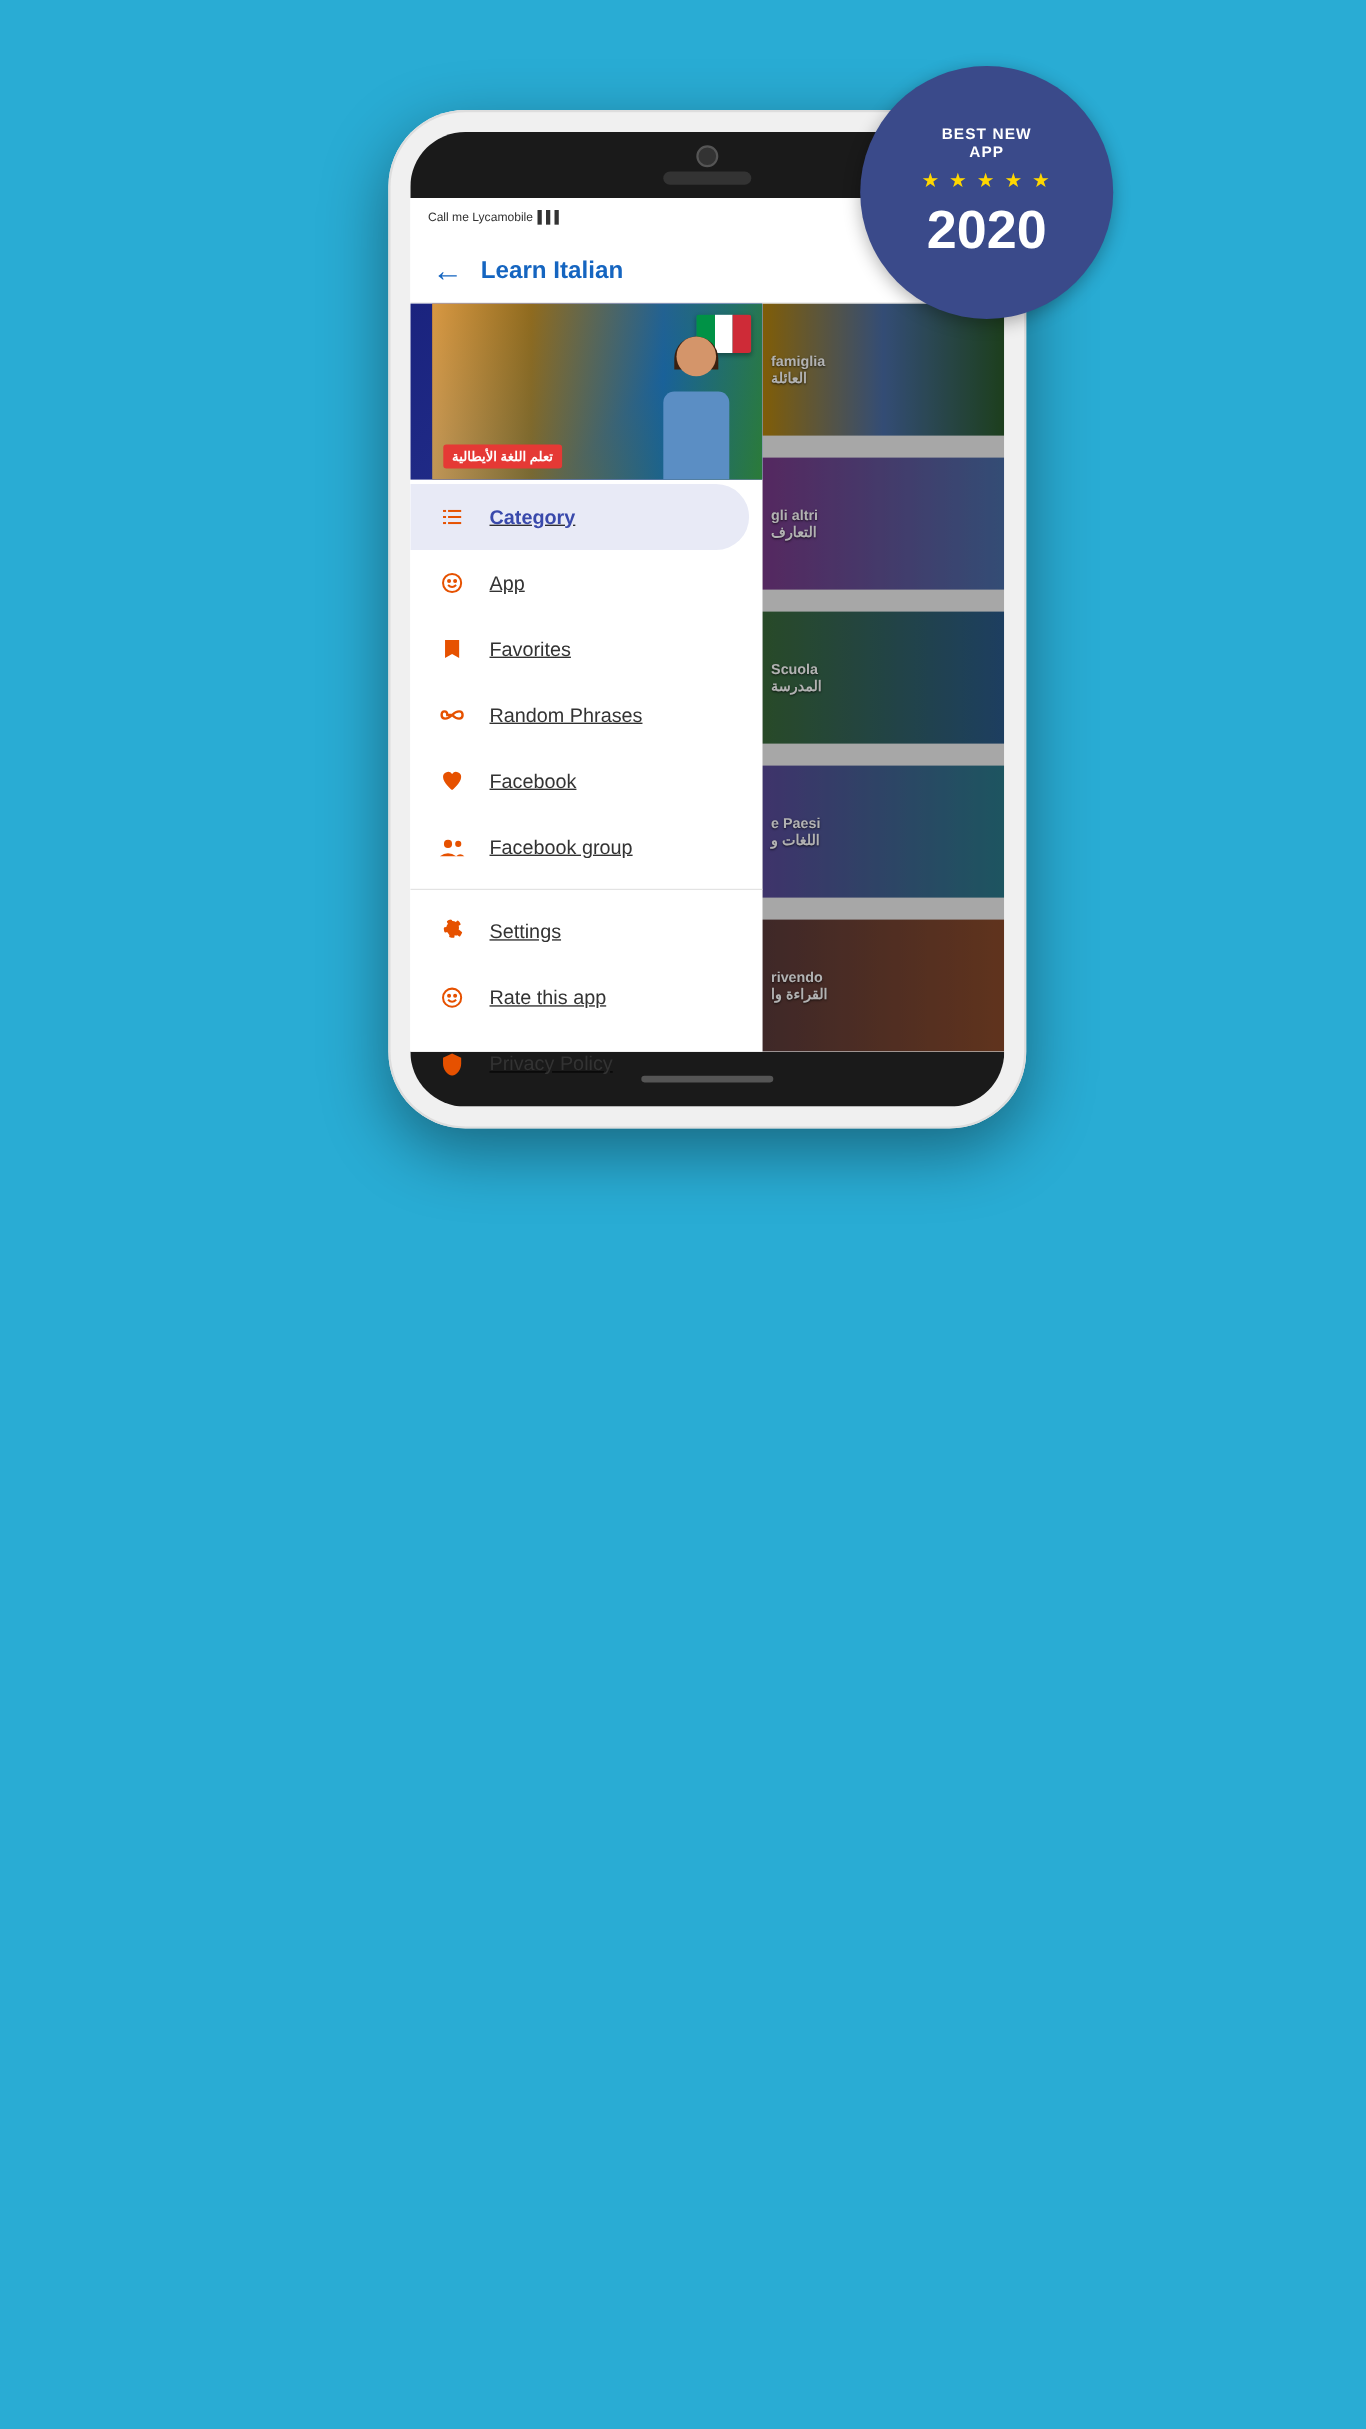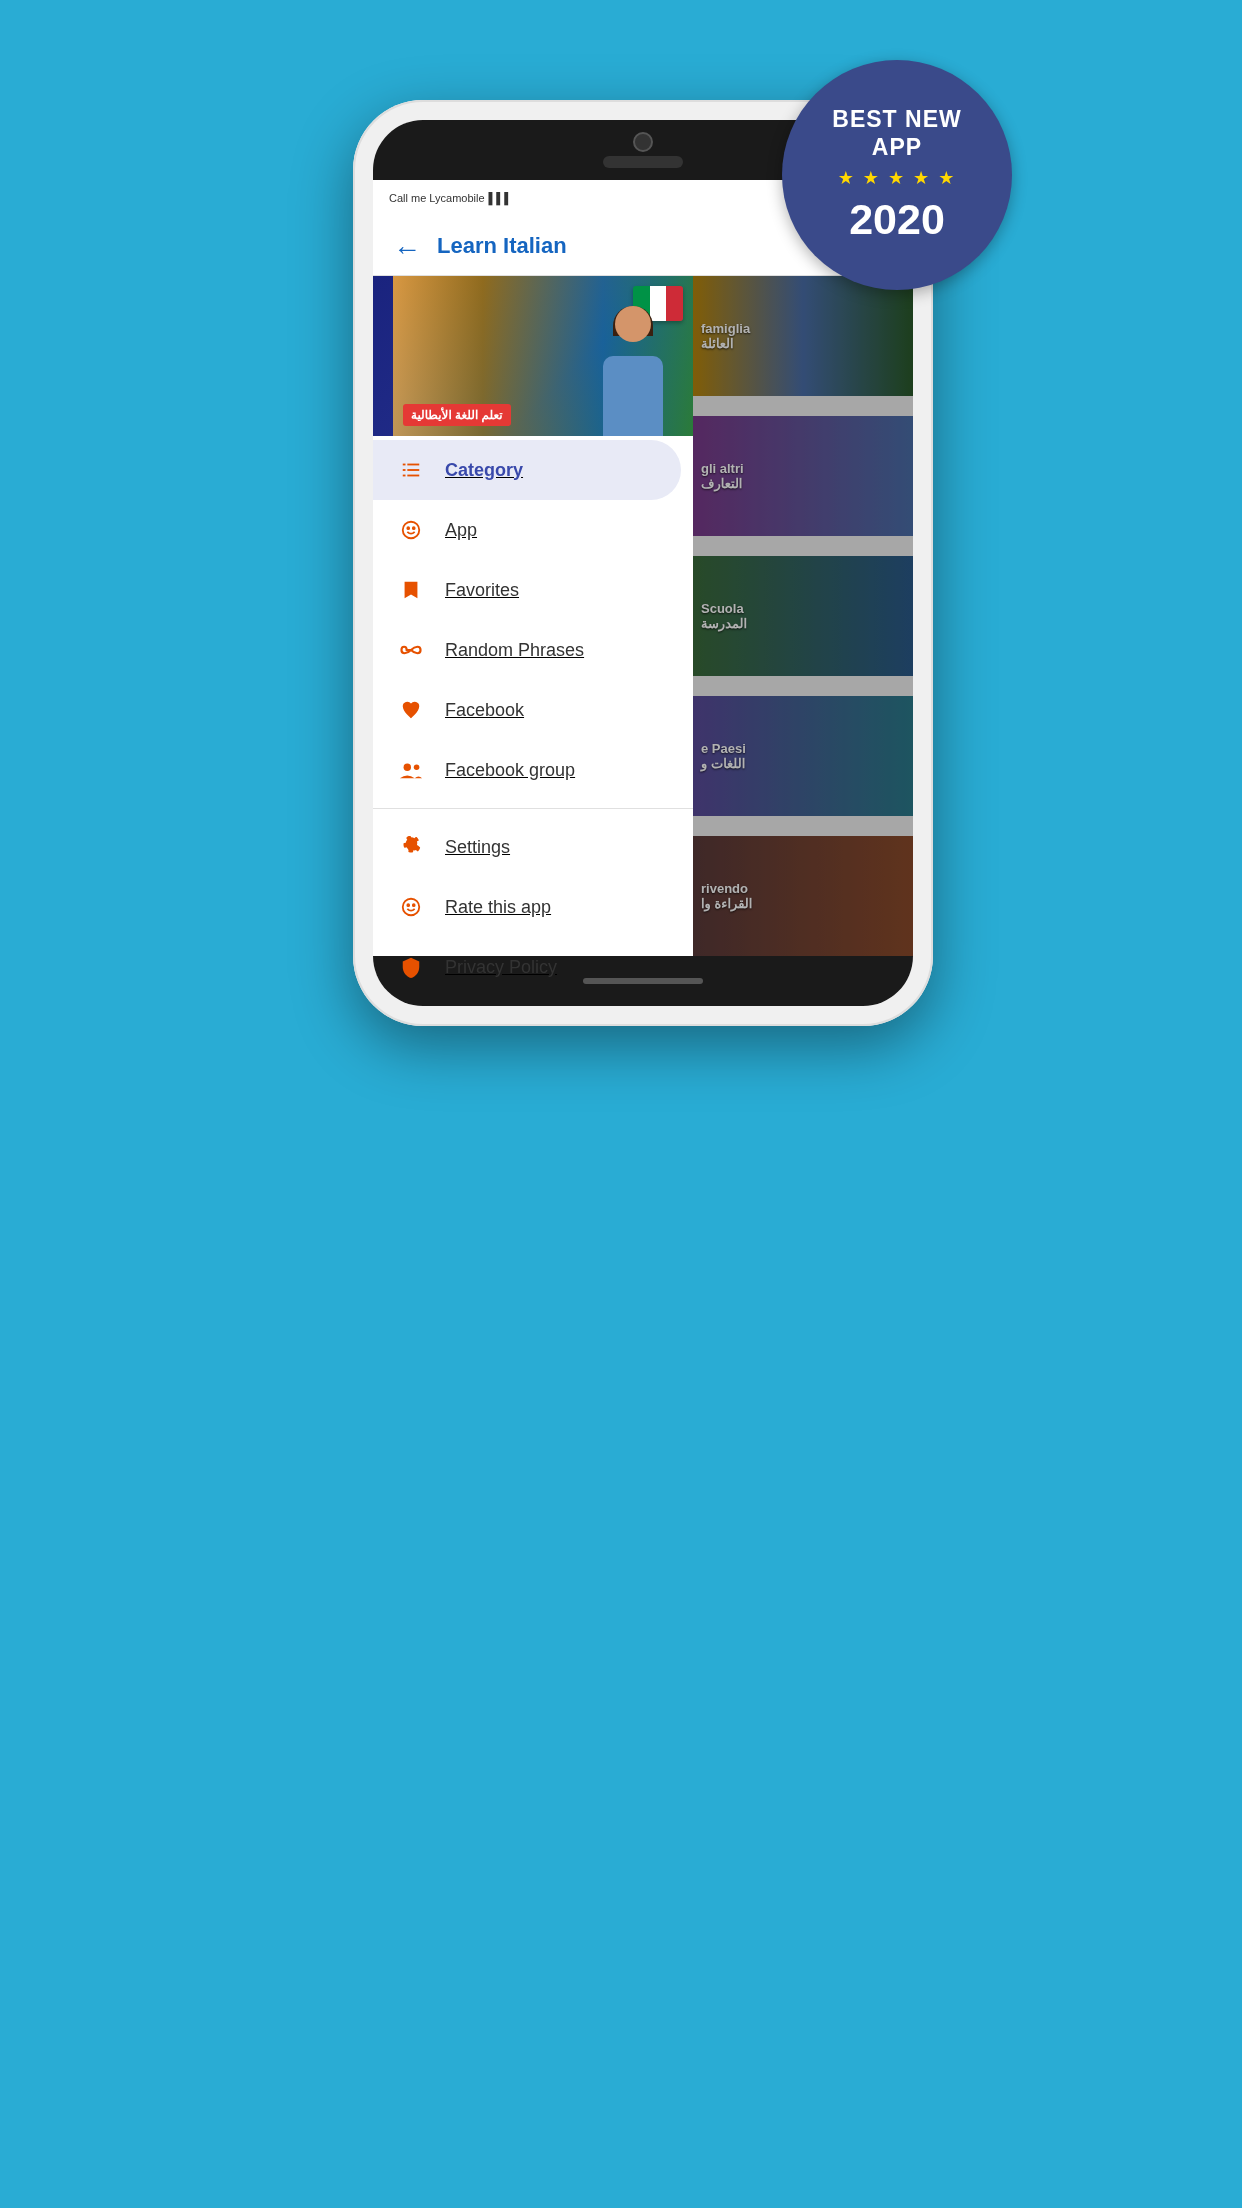--- a/index.html
+++ b/index.html
@@ -29,33 +29,33 @@
       display: flex;
       flex-direction: column;
       align-items: center;
       justify-content: center;
       z-index: 100;
       color: white;
       text-align: center;
       box-shadow: 0 4px 15px rgba(0,0,0,0.3);
     }
     .badge-title {
-      font-size: 23px;
+      font-size: 14px;
       font-weight: 800;
       letter-spacing: 1px;
       line-height: 1.2;
     }
     .badge-stars {
       font-size: 18px;
       color: #FFD700;
       margin: 6px 0;
       letter-spacing: 2px;
     }
     .badge-year {
-      font-size: 43px;
+      font-size: 49px;
       font-weight: 900;
       color: white;
     }
 
     
     .phone-wrapper {
       position: relative;
       width: 536px;
       margin-top: 20px;
     }

